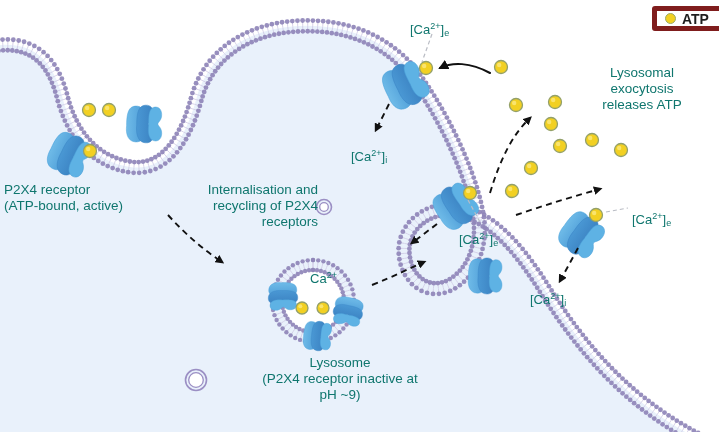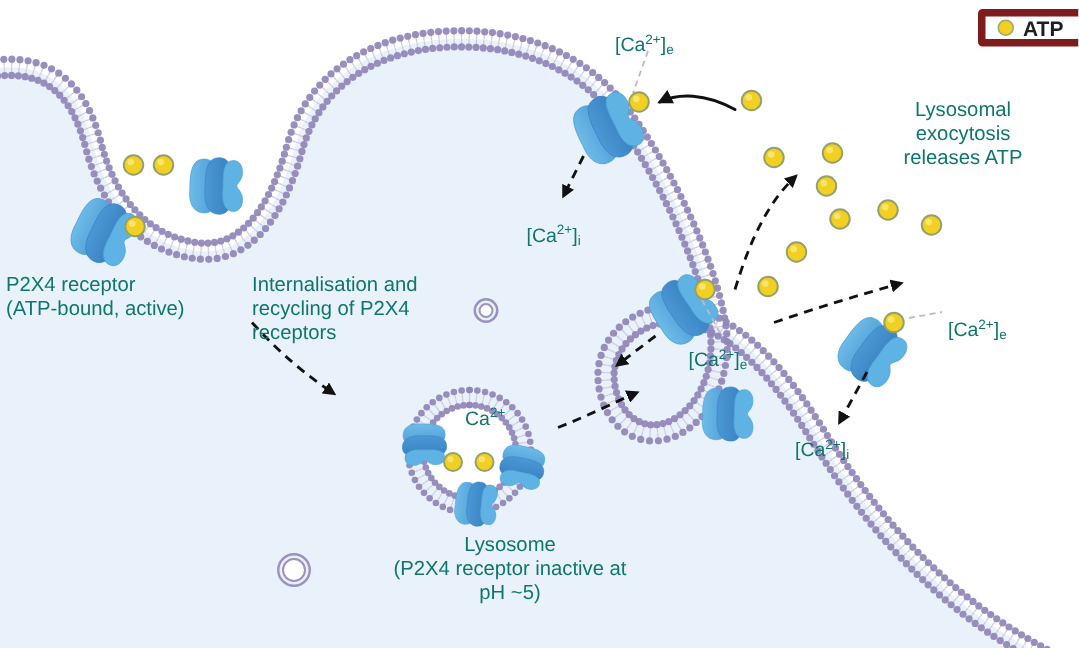--- a/index.html
+++ b/index.html
@@ -1175,29 +1175,29 @@
           <circle cx="321.32" cy="306.2" r="2.04" fill="#fbe87a" opacity="0.85"></circle>
         </g>
       </g>
   <path d="M -12,47 C 30,38 52,58 62,96 C 72,136 96,162 130,167 C 164,172 185,140 196,100 C 208,54 248,28 300,26 C 352,24 392,44 416,78 C 442,114 470,170 478,214 C 484,248 470,276 448,286 C 424,296 404,276 404,250 C 404,226 428,206 456,210 C 492,216 520,250 545,290 C 580,346 626,402 700,440" fill="none" stroke="none"></path>
       <path d="M 313 265 A 36 36 0 1 1 312.99 265 Z" fill="none"></path>
     </svg>
 
   <div id="text-layer">
       <div class="lbl" style="left: 4px; top: 182px; width: 152px; text-align: left;">P2X4 receptor
 (ATP-bound, active)</div>
-      <div class="lbl" style="left: 168px; top: 182px; width: 150px; text-align: left;">Internalisation and
+      <div class="lbl" style="left: 168px; top: 182px; width: 150px; text-align: right;">Internalisation and
 recycling of P2X4
 receptors</div>
       <div class="lbl" style="left: 572px; top: 65px; width: 140px; ">Lysosomal
 exocytosis
 releases ATP</div>
       <div class="lbl" style="left: 230px; top: 355px; width: 220px; text-align: center;">Lysosome
 (P2X4 receptor inactive at
-pH ~5)</div>
+pH ~9)</div>
       <div class="lbl ion" style="left: 410px; top: 18px; width: auto;">[Ca<sup>2+</sup>]<sub>e</sub></div>
       <div class="lbl ion" style="left: 351px; top: 145px; width: auto;">[Ca<sup>2+</sup>]<sub>i</sub></div>
       <div class="lbl ion" style="left: 459px; top: 228px; width: auto;">[Ca<sup>2+</sup>]<sub>e</sub></div>
       <div class="lbl ion" style="left: 632px; top: 208px; width: auto;">[Ca<sup>2+</sup>]<sub>e</sub></div>
       <div class="lbl ion" style="left: 530px; top: 288px; width: auto;">[Ca<sup>2+</sup>]<sub>i</sub></div>
       <div class="lbl ion" style="left: 310px; top: 267px; width: auto;">Ca<sup>2+</sup></div>
     </div>
 
   <div id="legend-box">
     <span id="legend-dot"></span>

